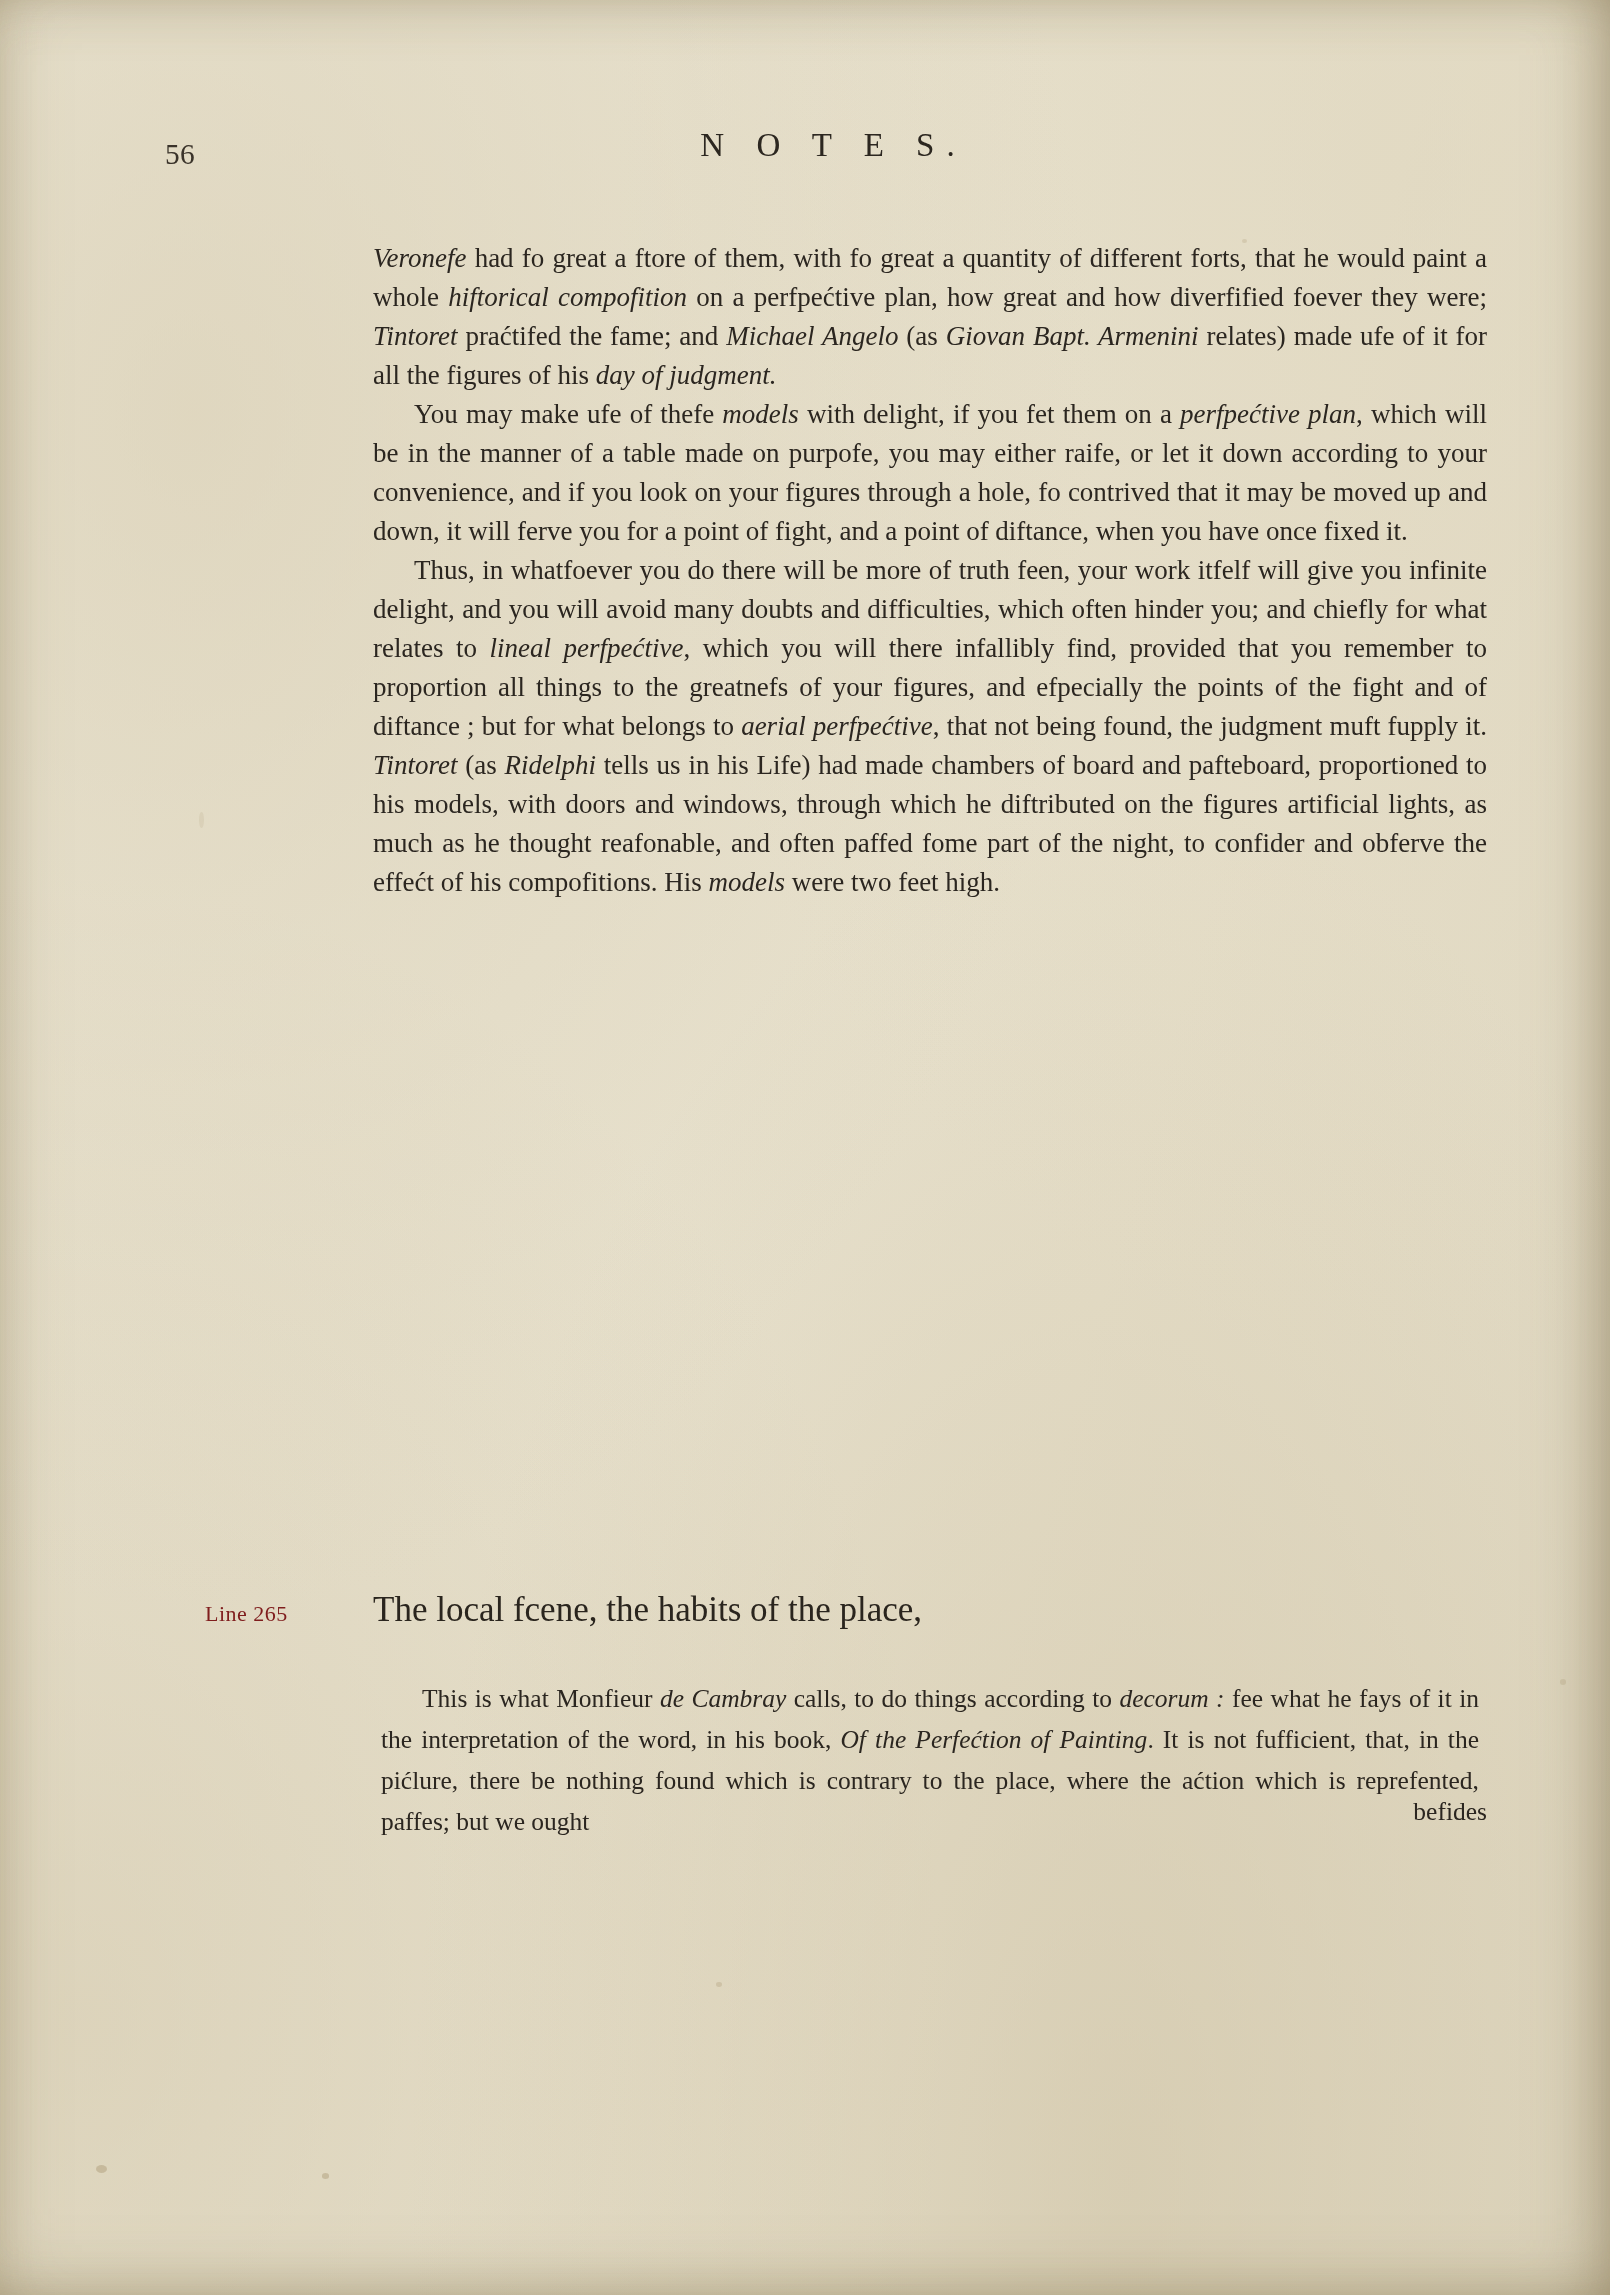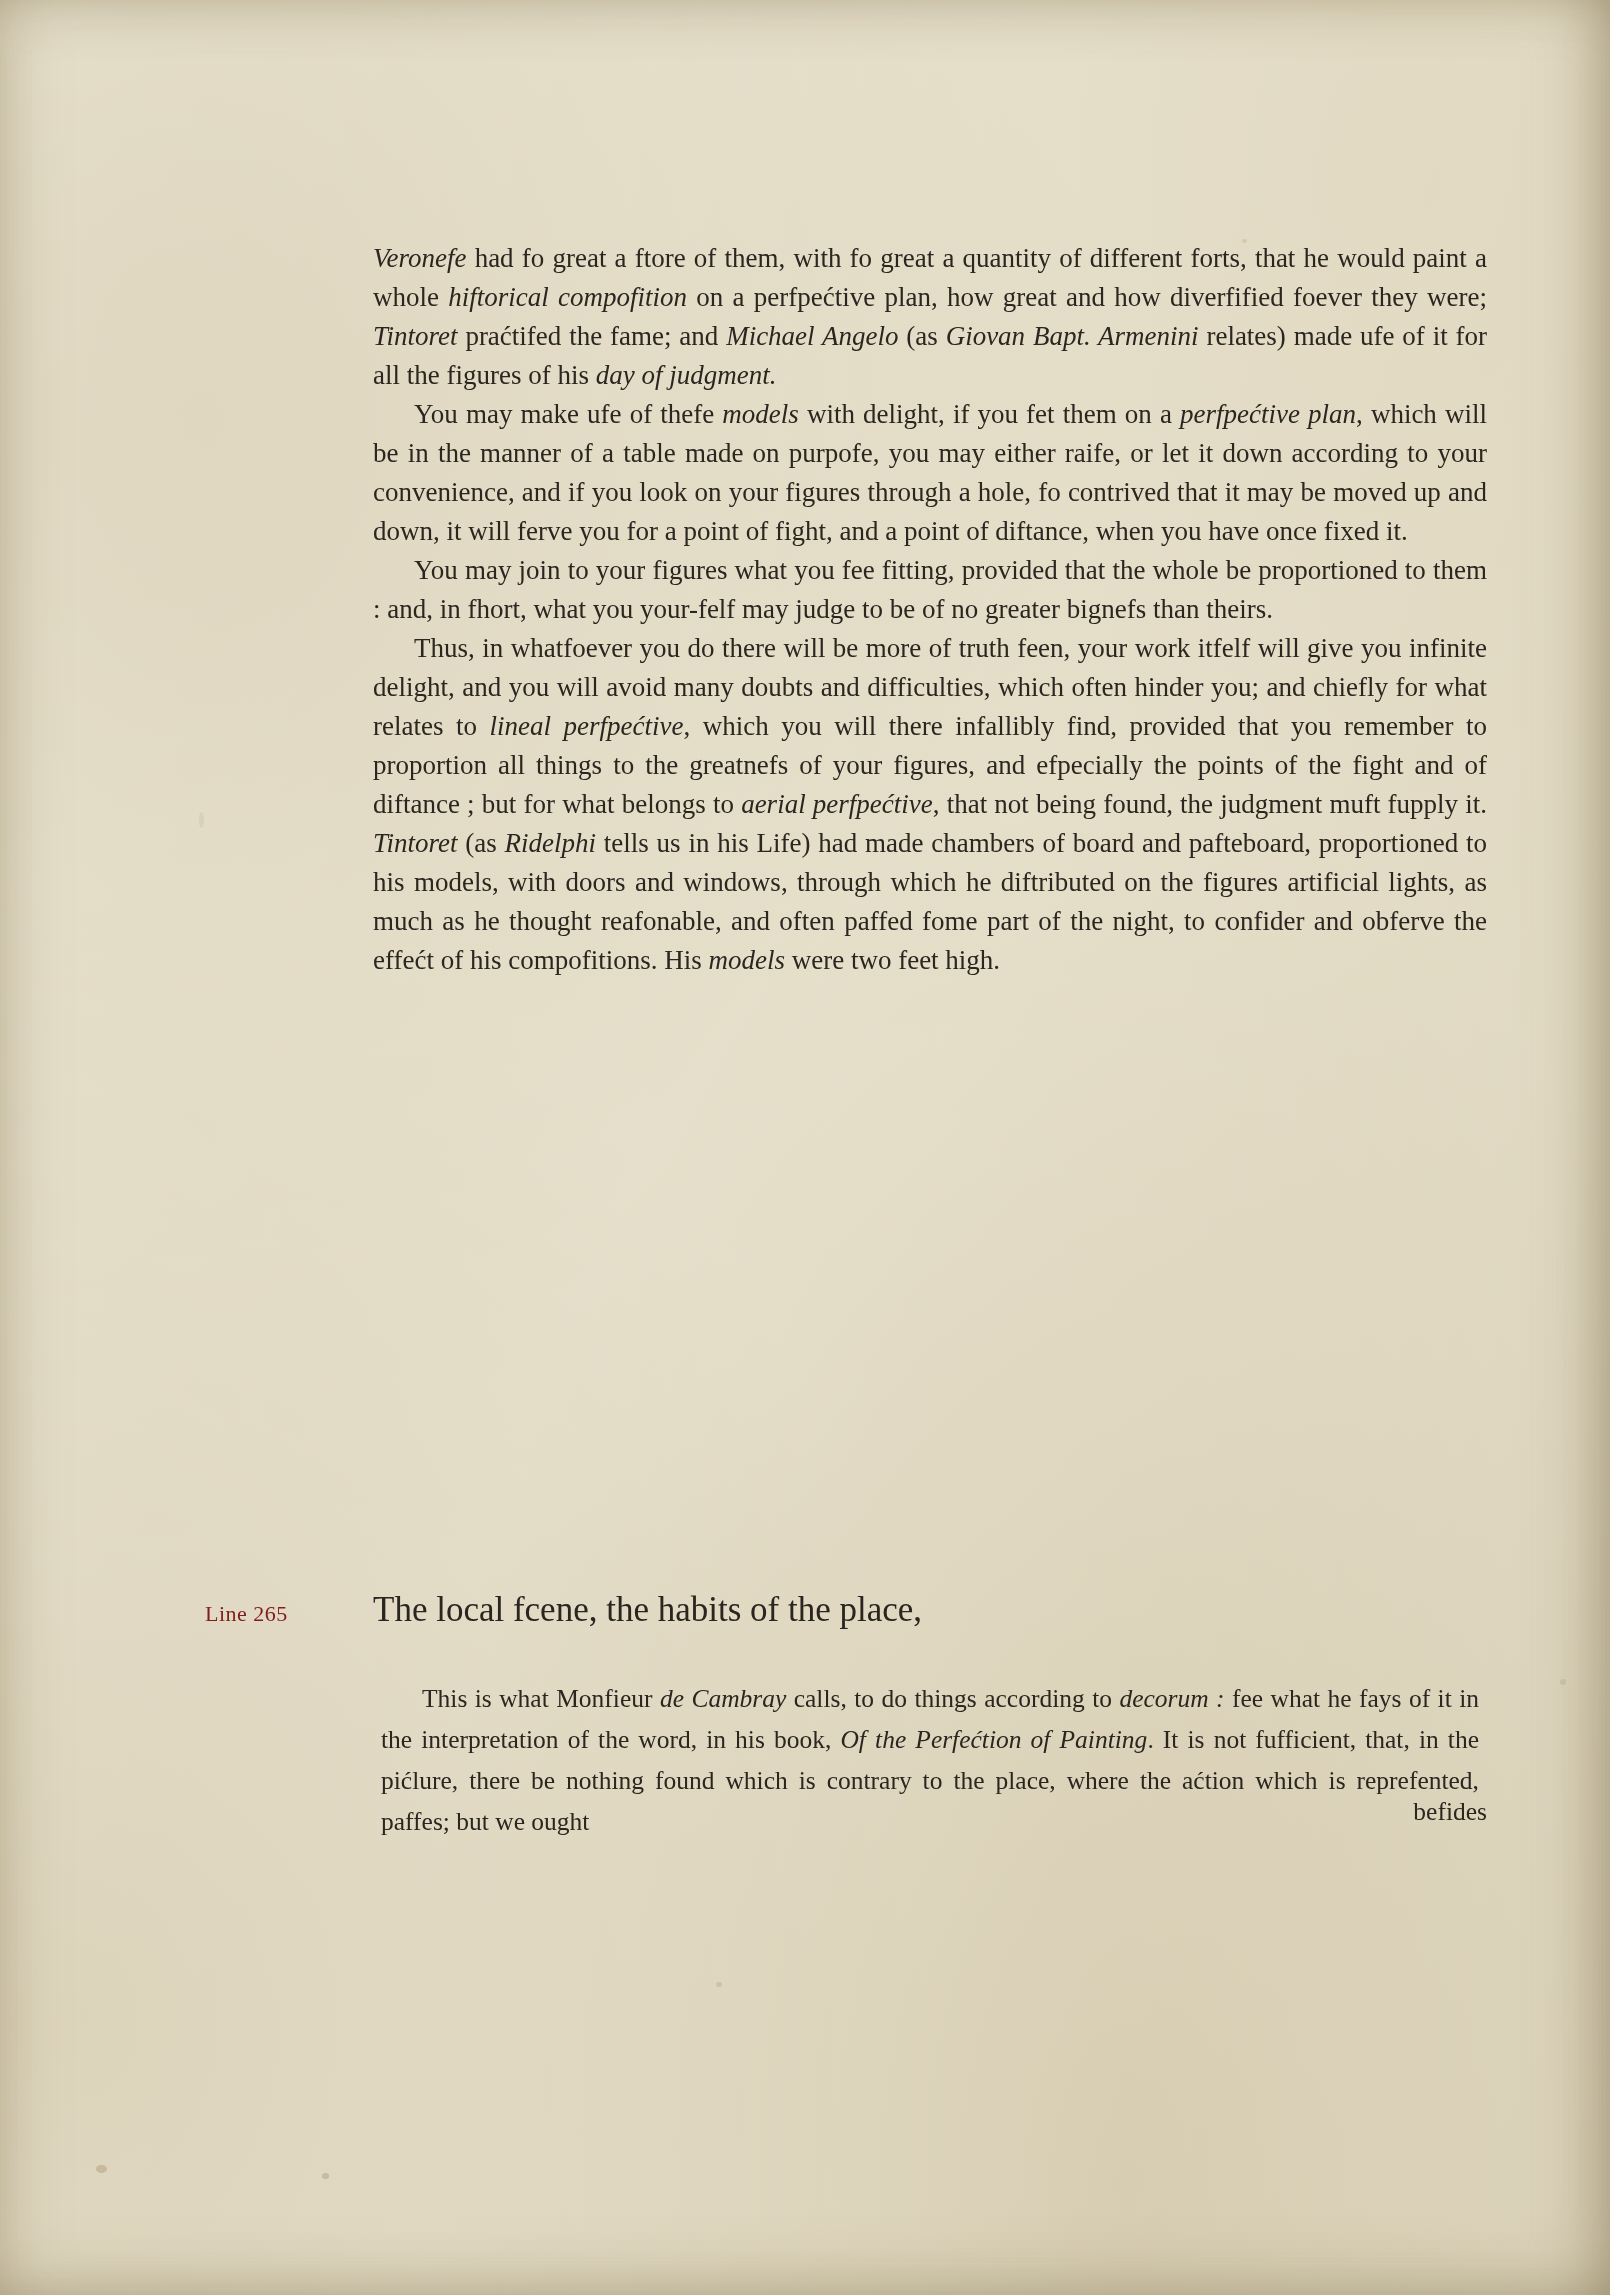--- a/index.html
+++ b/index.html
@@ -144,25 +144,28 @@
     color: #2b2620;
   }
 </style>
 </head>
 <body>
 
 <div class="paper-tint"></div>
 
 <div class="page">
 
+  <div class="header">
+    <div class="folio">56</div>
+    <div class="running-title">N O T E S.</div>
+  </div>
 
   <div class="textblock" id="main-text">
       <p class="noindent"><span class="it">Veronefe</span><span> had fo great a ftore of them, with fo great a quantity of different forts, that he would paint a whole </span><span class="it">hiftorical compofition</span><span> on a perfpećtive plan, how great and how diverfified foever they were; </span><span class="it">Tintoret</span><span> praćtifed the fame; and </span><span class="it">Michael Angelo</span><span> (as </span><span class="it">Giovan Bapt. Armenini</span><span> relates) made ufe of it for all the figures of his </span><span class="it">day of judgment.</span></p>
       <p><span>You may make ufe of thefe </span><span class="it">models</span><span> with delight, if you fet them on a </span><span class="it">perfpećtive plan</span><span>, which will be in the manner of a table made on purpofe, you may either raife, or let it down according to your convenience, and if you look on your figures through a hole, fo contrived that it may be moved up and down, it will ferve you for a point of fight, and a point of diftance, when you have once fixed it.</span></p>
-      <p><span>You may join to your figures what you fee fitting, provided that the whole be proportioned to them : and, in fhort, what you your-felf may judge to be of no greater bignefs than theirs.</span></p>
       <p><span>Thus, in whatfoever you do there will be more of truth feen, your work itfelf will give you infinite delight, and you will avoid many doubts and difficulties, which often hinder you; and chiefly for what relates to </span><span class="it">lineal perfpećtive</span><span>, which you will there infallibly find, provided that you remember to proportion all things to the greatnefs of your figures, and efpecially the points of the fight and of diftance ; but for what belongs to </span><span class="it">aerial perfpećtive</span><span>, that not being found, the judgment muft fupply it.  </span><span class="it">Tintoret</span><span> (as </span><span class="it">Ridelphi</span><span> tells us in his Life) had made chambers of board and pafteboard, proportioned to his models, with doors and windows, through which he diftributed on the figures artificial lights, as much as he thought reafonable, and often paffed fome part of the night, to confider and obferve the effećt of his compofitions.  His </span><span class="it">models</span><span> were two feet high.</span></p>
     </div>
 
   <div class="line-note">Line 265</div>
 
   <div class="verse-heading">The local fcene, the habits of the place,</div>
 
   <div class="commentary" id="commentary-text">
       <p><span>This is what Monfieur </span><span class="it">de Cambray</span><span> calls, to do things according to </span><span class="it">decorum :</span><span> fee what he fays of it in the interpretation of the word, in his book, </span><span class="it">Of the Perfećtion of Painting</span><span>.  It is not fufficient, that, in the pićlure, there be nothing found which is contrary to the place, where the aćtion which is reprefented, paffes; but we ought</span></p>
     </div>

